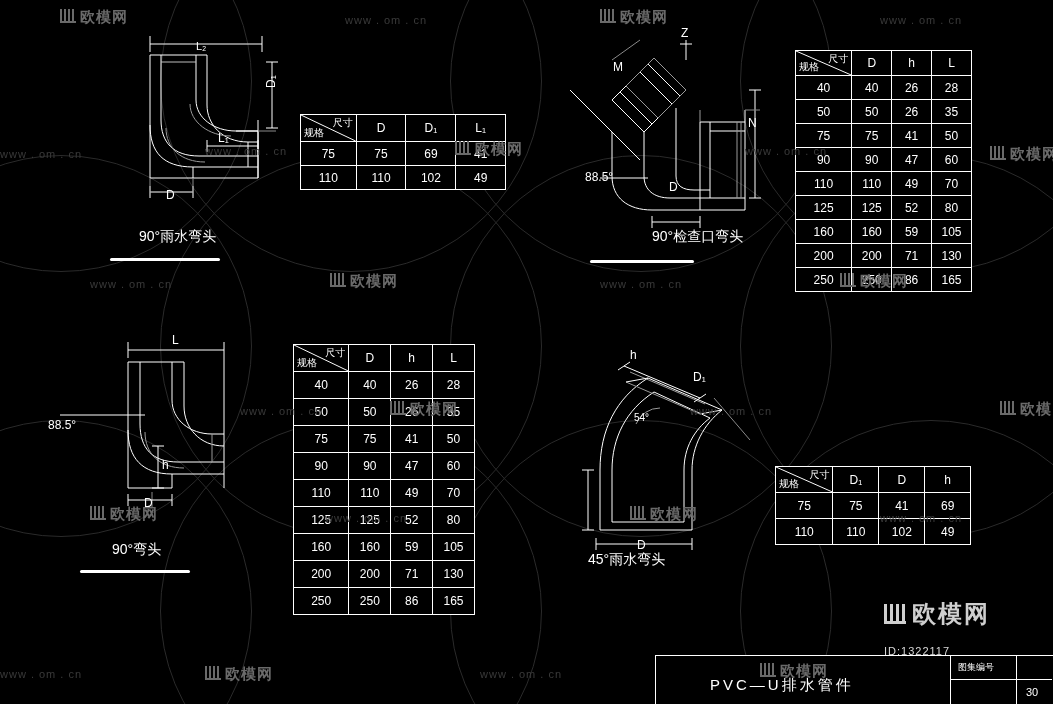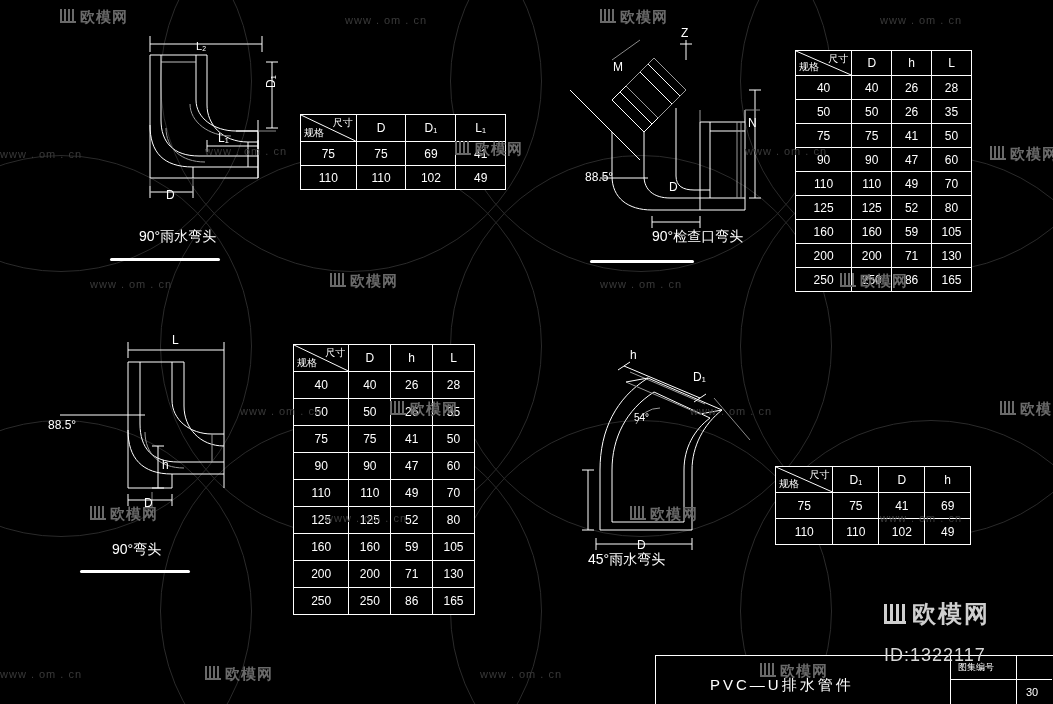--- a/index.html
+++ b/index.html
@@ -28,21 +28,21 @@
 
   .caption{position:absolute;color:#fff;font-size:14px;white-space:nowrap;}
   .ul{position:absolute;height:3px;background:#fff;border-radius:2px;}
 
   svg.draw{position:absolute;left:0;top:0;width:1053px;height:704px;pointer-events:none;}
 
   
   .titleblock{position:absolute;border:1px solid #fff;background:#000;}
   .tb-main{position:absolute;color:#fff;font-size:15px;letter-spacing:3px;white-space:nowrap;}
   .tb-cell{position:absolute;color:#fff;font-size:9px;white-space:nowrap;}
-  .idtag{position:absolute;color:#d8d8d8;font-size:18px;letter-spacing:1px;}
+  .idtag{position:absolute;color:#d8d8d8;font-size:11px;letter-spacing:1px;}
   .bigwm{position:absolute;color:#cfcfcf;font-size:24px;font-weight:bold;letter-spacing:2px;}
   .bigwm .blk{display:inline-block;width:22px;height:17px;vertical-align:-2px;margin-right:6px;
       background:repeating-linear-gradient(90deg,#cfcfcf 0 3px,transparent 3px 6px);
       border-bottom:3px solid #cfcfcf;}
 </style>
 </head>
 <body>
 
 <div class="stage">
 

